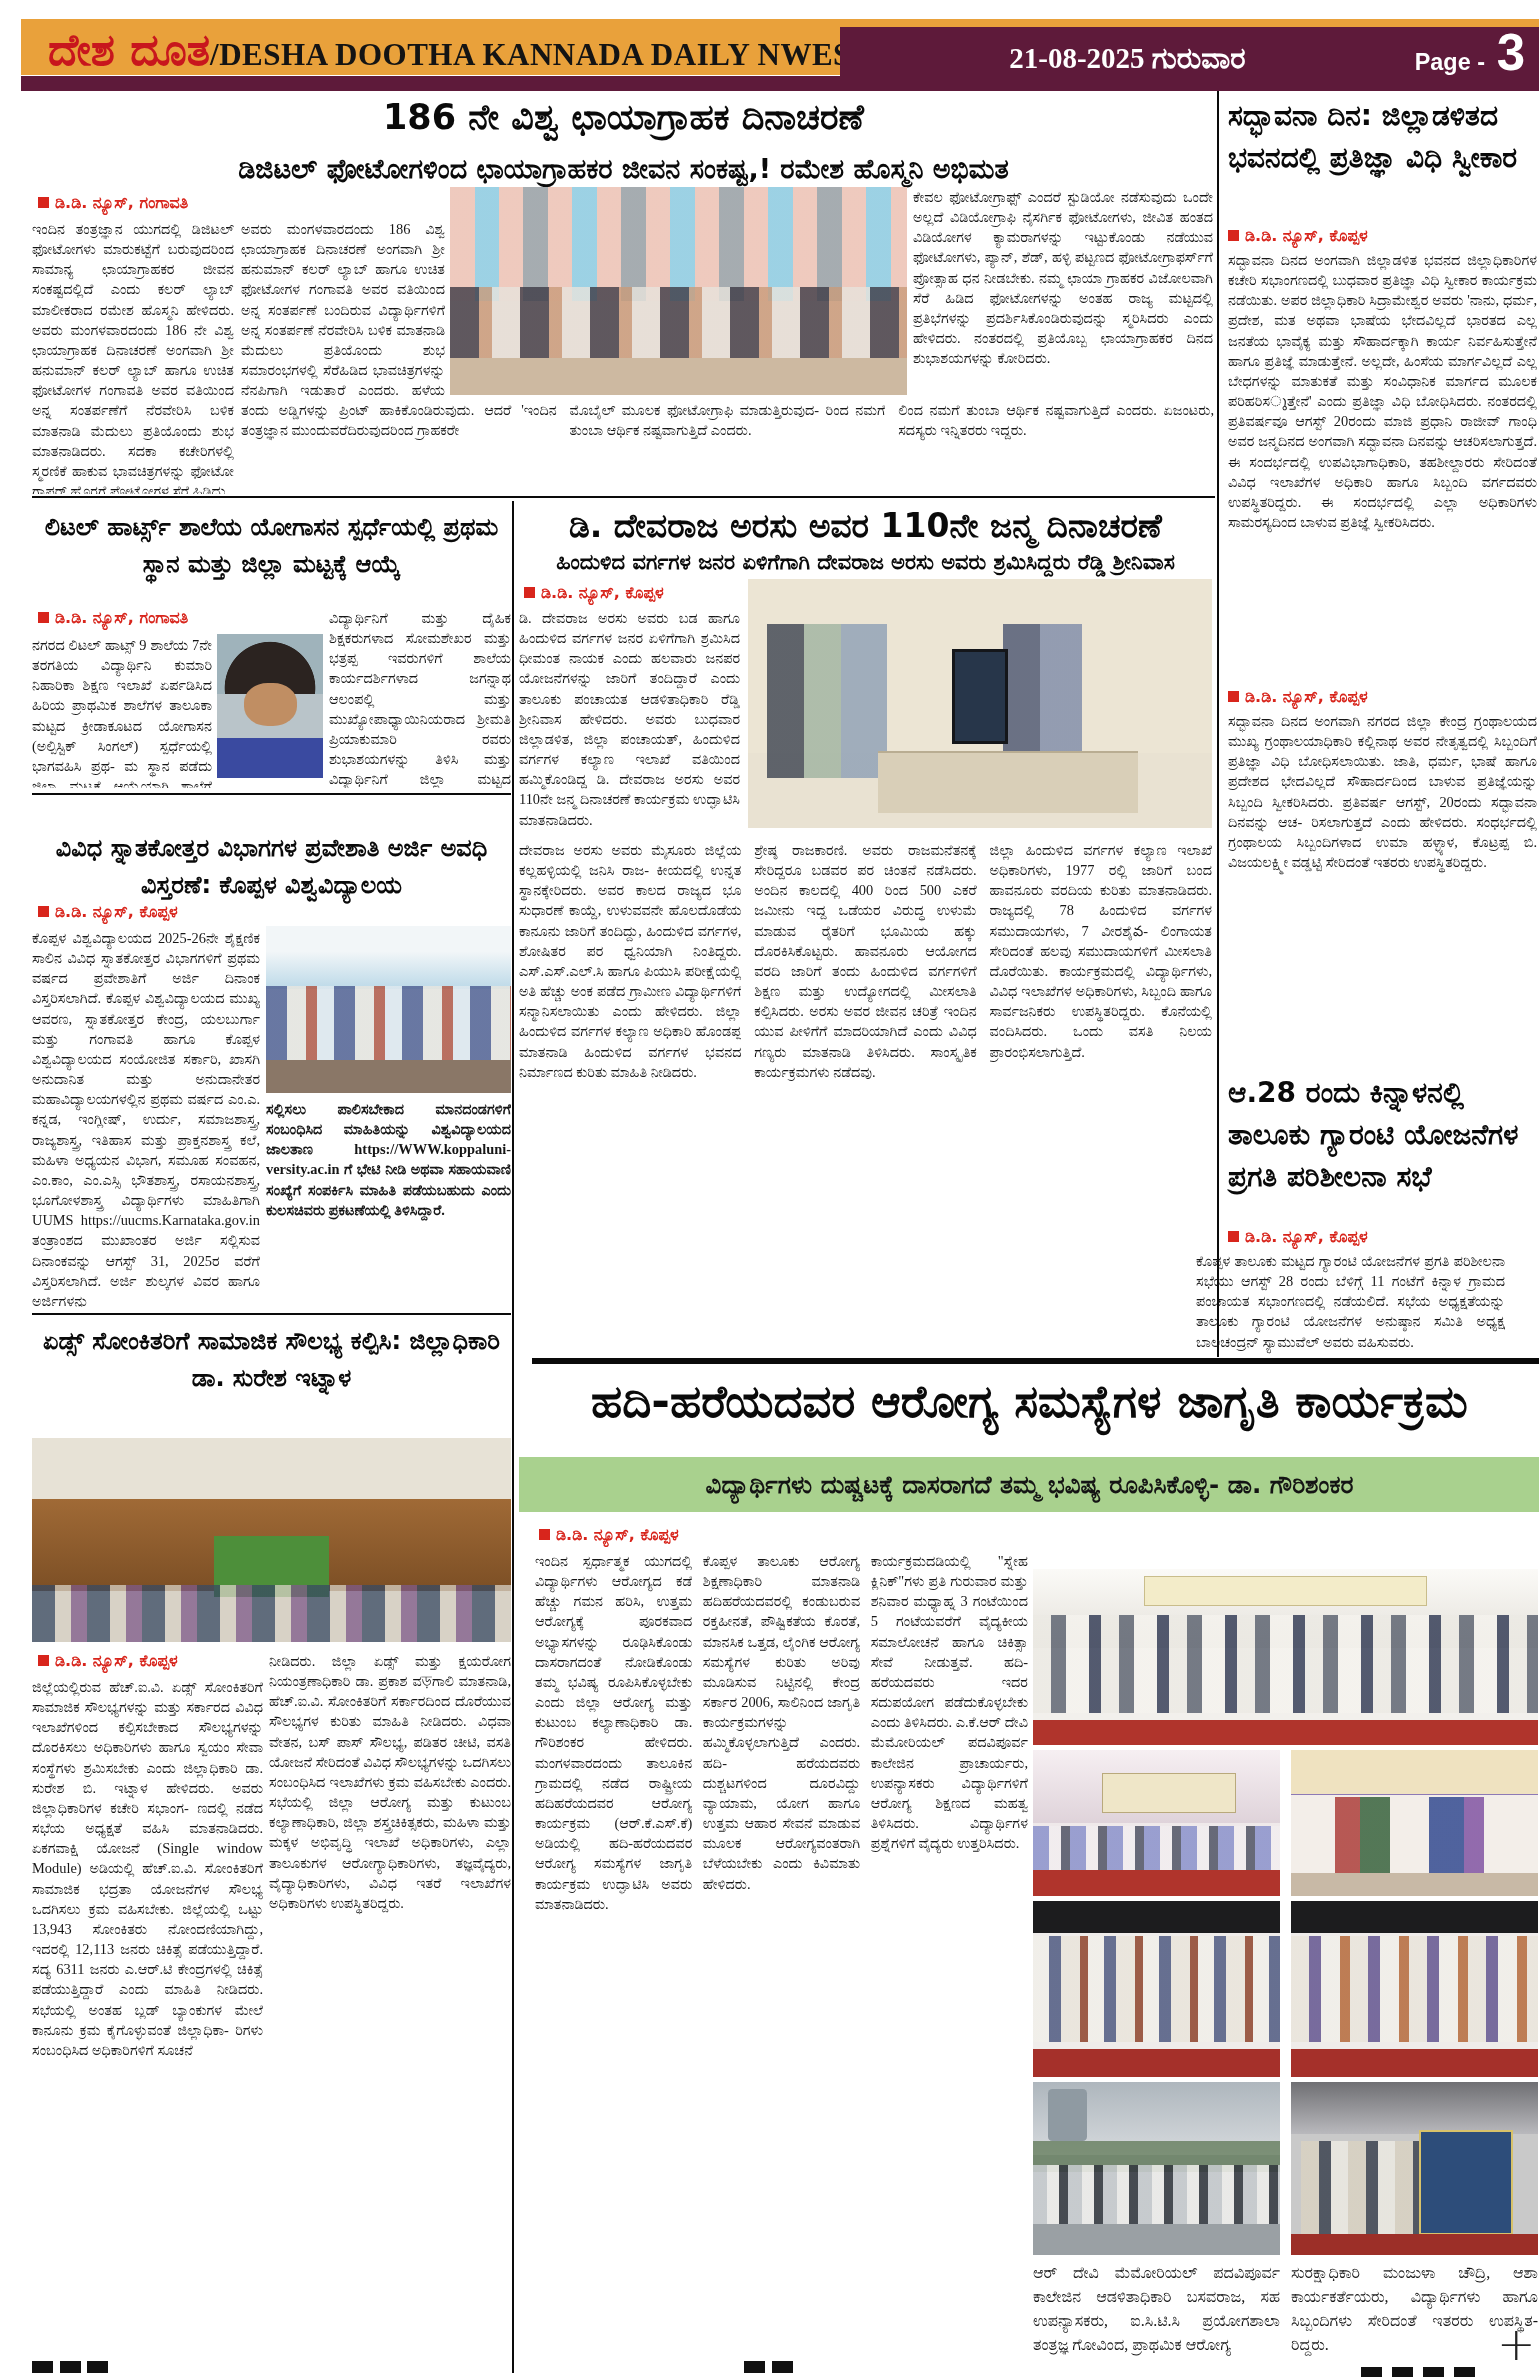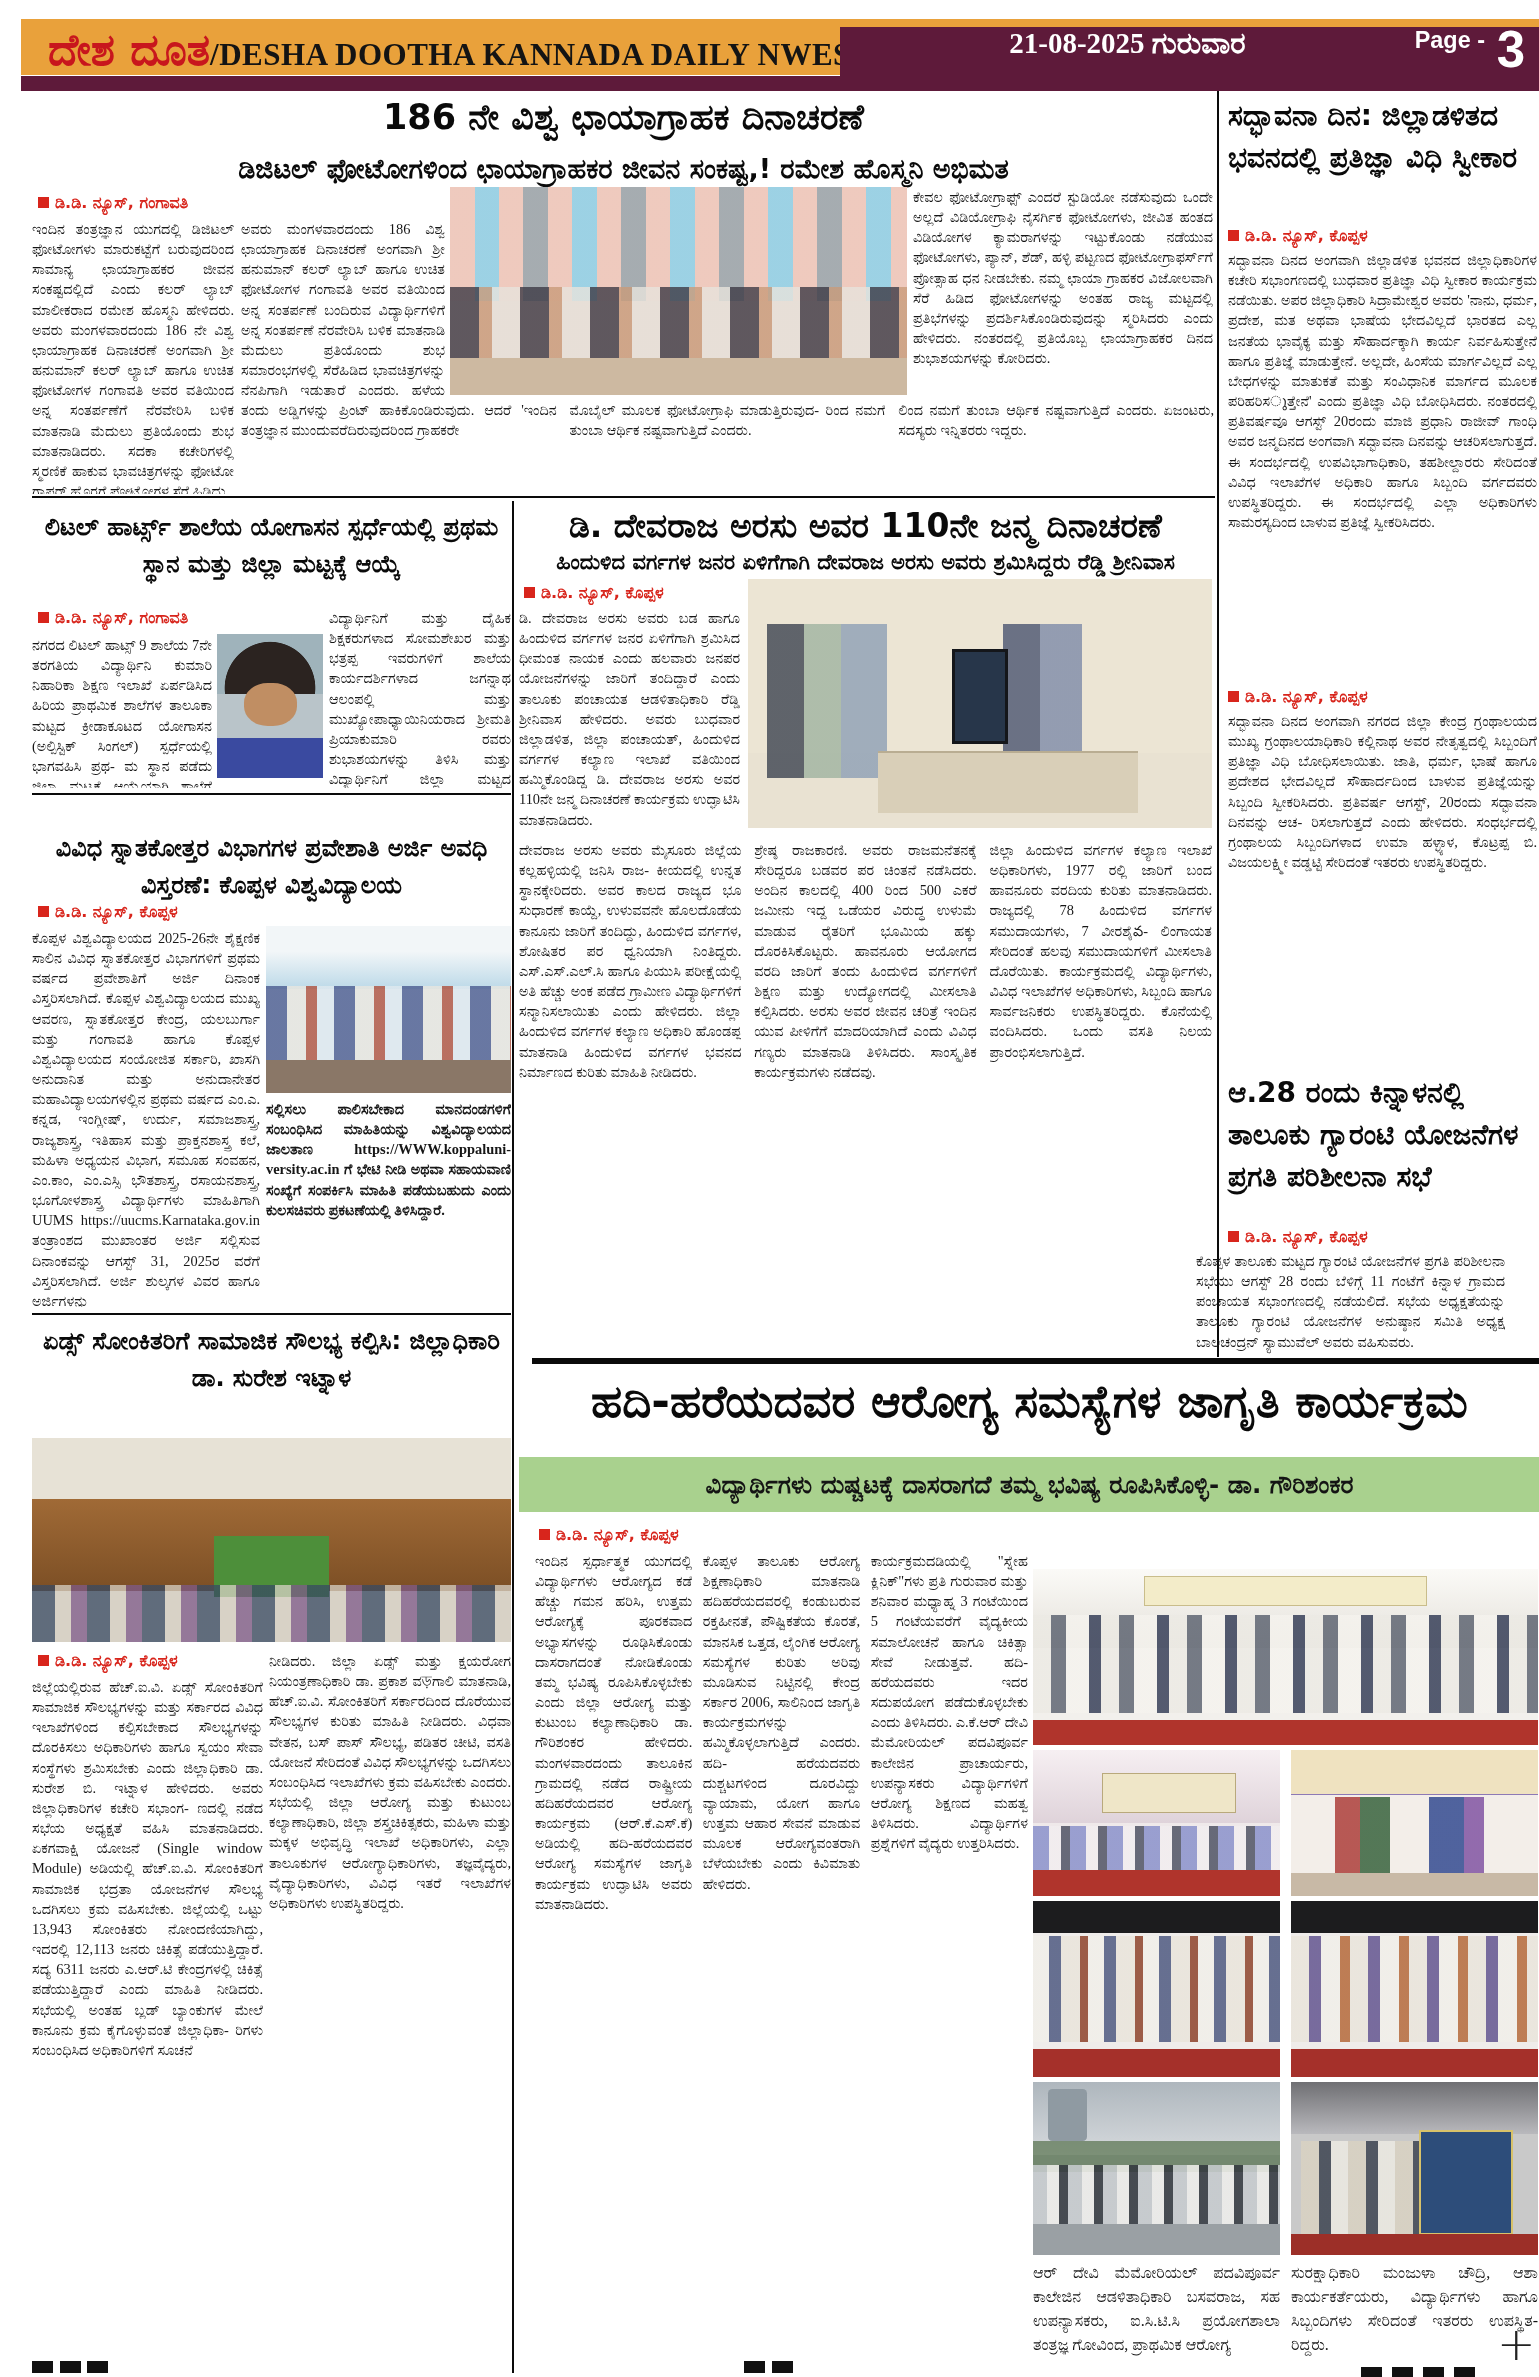--- a/index.html
+++ b/index.html
@@ -23,21 +23,21 @@
 </head>
 <body>
 
 <div id="page">
 
   <div class="abs" style="left:21px;top:19px;width:1519px;height:56px;background:#E9A13B;">
     <div class="abs" style="left:27px;top:5.3px;white-space:nowrap;">
       <span style="color:#C8161D;font-weight:800;font-size:44px;font-family:'DejaVu Sans',sans-serif;">ದೇಶ ದೂತ</span><span style="color:#141414;font-weight:800;font-size:31px;font-family:'Liberation Serif',serif;letter-spacing:0.5px;">/DESHA DOOTHA KANNADA DAILY NWES</span>
     </div>
   </div>
-  <div class="abs" style="left:840px;top:27px;width:700px;height:49px;background:#5E1A3A;display:flex;align-items:flex-start;">
+  <div class="abs" style="left:840px;top:27px;width:700px;height:49px;background:#5E1A3A;display:flex;align-items:flex-end;">
     <div style="flex:1;text-align:center;color:#ffffff;font-weight:800;font-size:29px;font-family:'Liberation Serif',serif;">21-08-2025 ಗುರುವಾರ</div>
     <div style="color:#ffffff;font-weight:700;font-size:23.4px;padding-right:11.7px;">Page -</div>
     <div style="color:#ffffff;font-weight:800;font-size:51px;line-height:0.9;padding-right:15px;">3</div>
   </div>
   <div class="abs" style="left:21px;top:76px;width:1519px;height:15px;background:#5E1A3A;"></div>
 
   <div class="abs hl" style="left:32px;top:97px;width:1183px;font-size:35px;">186 ನೇ ವಿಶ್ವ ಛಾಯಾಗ್ರಾಹಕ ದಿನಾಚರಣೆ</div>
   <div class="abs hl" style="left:32px;top:153px;width:1183px;font-size:27px;">ಡಿಜಿಟಲ್ ಫೋಟೋಗಳಿಂದ ಛಾಯಾಗ್ರಾಹಕರ ಜೀವನ ಸಂಕಷ್ಟ,! ರಮೇಶ ಹೊಸ್ಮನಿ ಅಭಿಮತ</div>
   <div class="abs byline" style="left:38px;top:193px;">
     <span class="bullet"></span>

